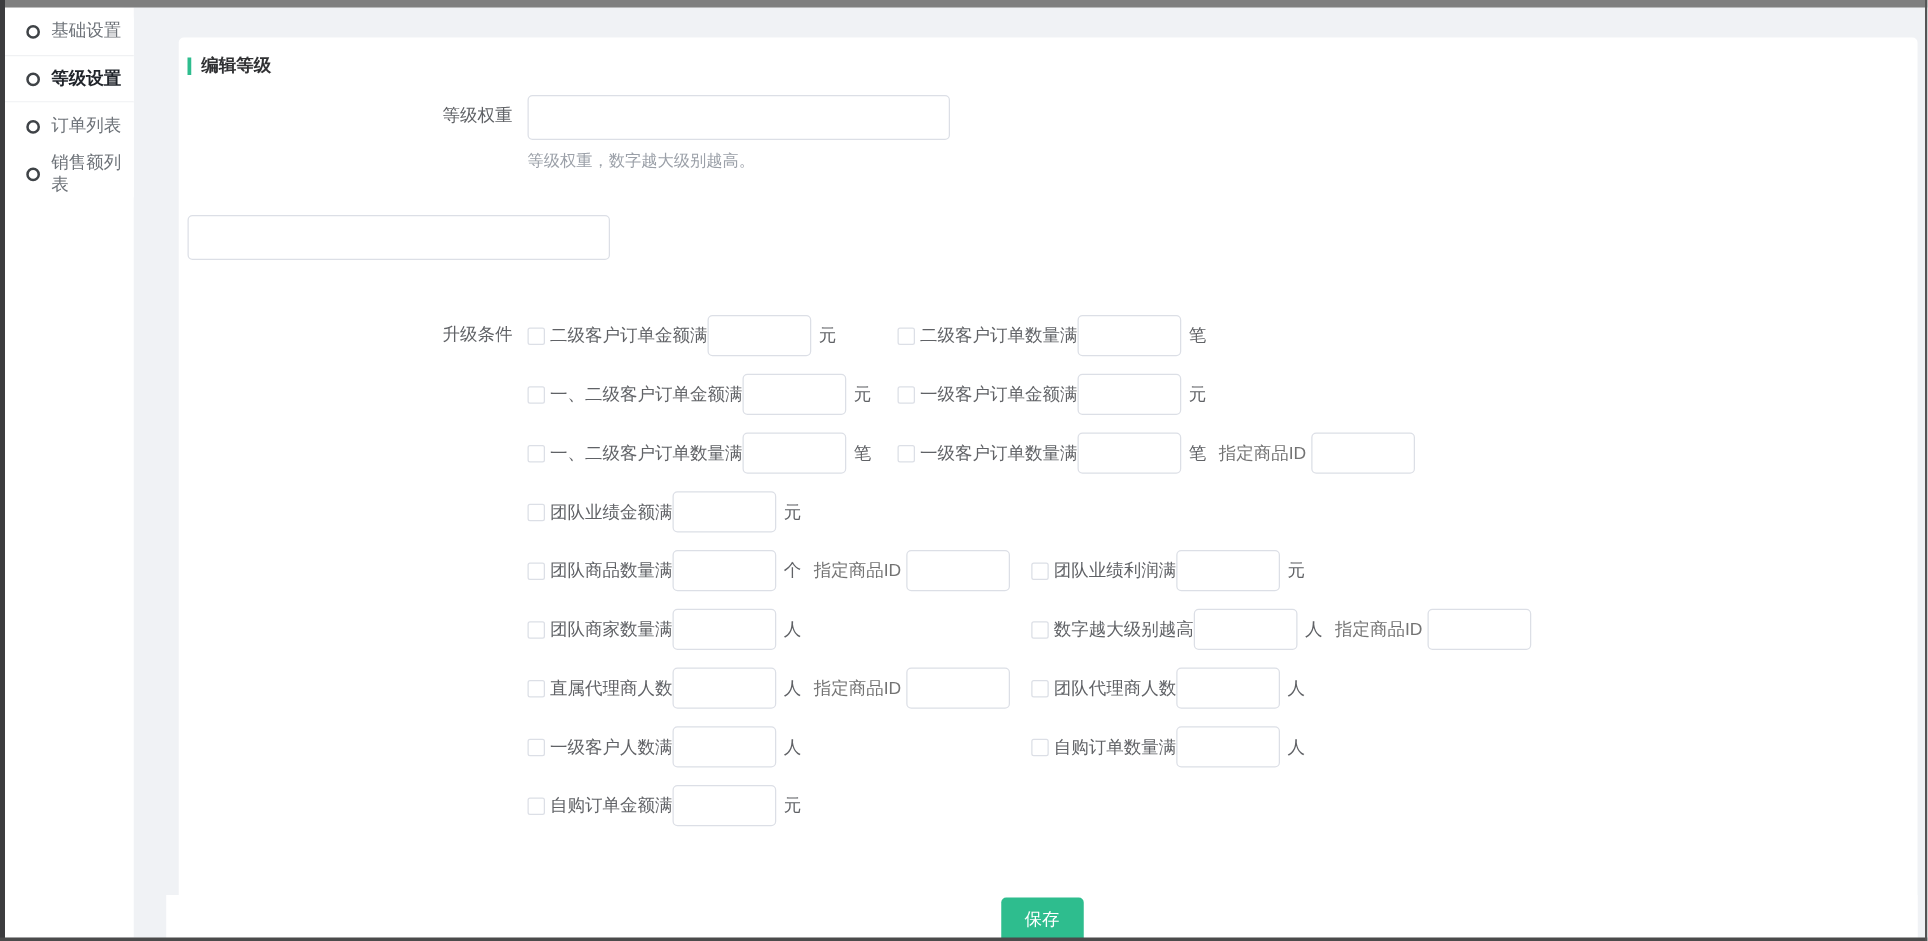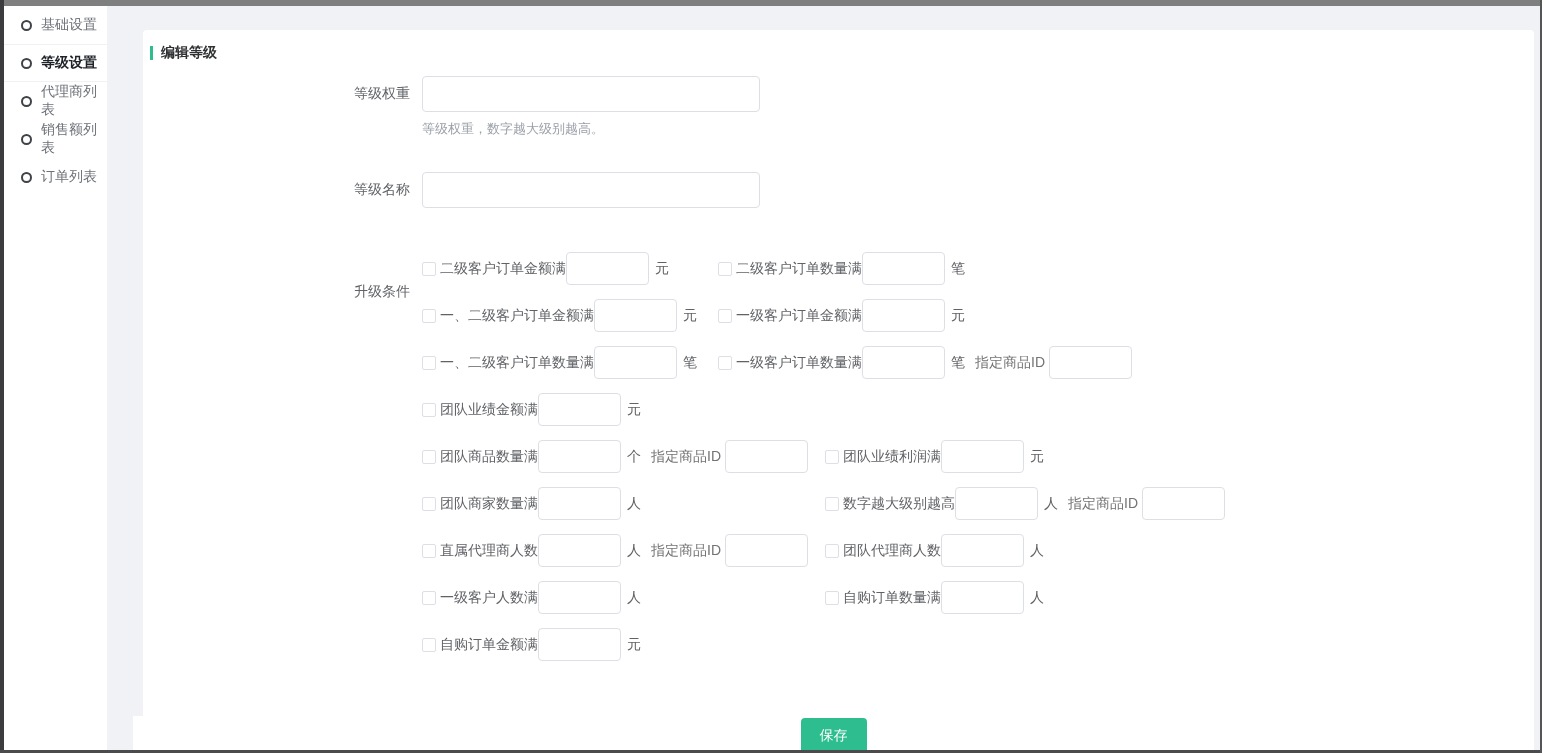--- a/index.html
+++ b/index.html
@@ -82,58 +82,53 @@
       <div class="side-item">
         <span class="ring"></span>
         <span>基础设置</span>
       </div>
       <div class="side-item active">
         <span class="ring"></span>
         <span>等级设置</span>
       </div>
       <div class="side-item">
         <span class="ring"></span>
-        <span>代理商列表</span>
+        <span>订单列表</span>
       </div>
       <div class="side-item">
         <span class="ring"></span>
         <span>销售额列表</span>
-      </div>
-      <div class="side-item">
-        <span class="ring"></span>
-        <span>订单列表</span>
       </div>
     </div>
 </div>
 
 <div class="content">
   <div class="card">
 
     <div class="section-title">
       <span class="bar"></span>
       <span class="txt">编辑等级</span>
     </div>
 
     <div class="field-row">
       <div class="field-label">等级权重</div>
       <input class="input-lg" type="text" value="" style="">
     </div>
     <div class="hint">等级权重，数字越大级别越高。</div>
 
     <div class="gap20"></div>
     <div class="field-row">
-      <div class="field-label">等级名称</div>
       <input class="input-lg" type="text" value="" style="">
     </div>
 
     <div class="gap21"></div>
 
     <div class="gap23"></div>
     <div class="cond-wrap">
-      <div class="field-label" style="line-height:33px;margin-top:23px;">升级条件</div>
+      <div class="field-label" style="line-height:33px;">升级条件</div>
       <div class="cond-rows" id="cond-rows">
           <div class="cond-row narrow">
             <div class="cond-cell">
               <span class="cb"></span>
               <span class="cond-label">二级客户订单金额满</span>
               <input class="input-sm" type="text" style="">
               <span class="unit">元</span>
             </div>
             <div class="cond-cell">
               <span class="cb"></span>

